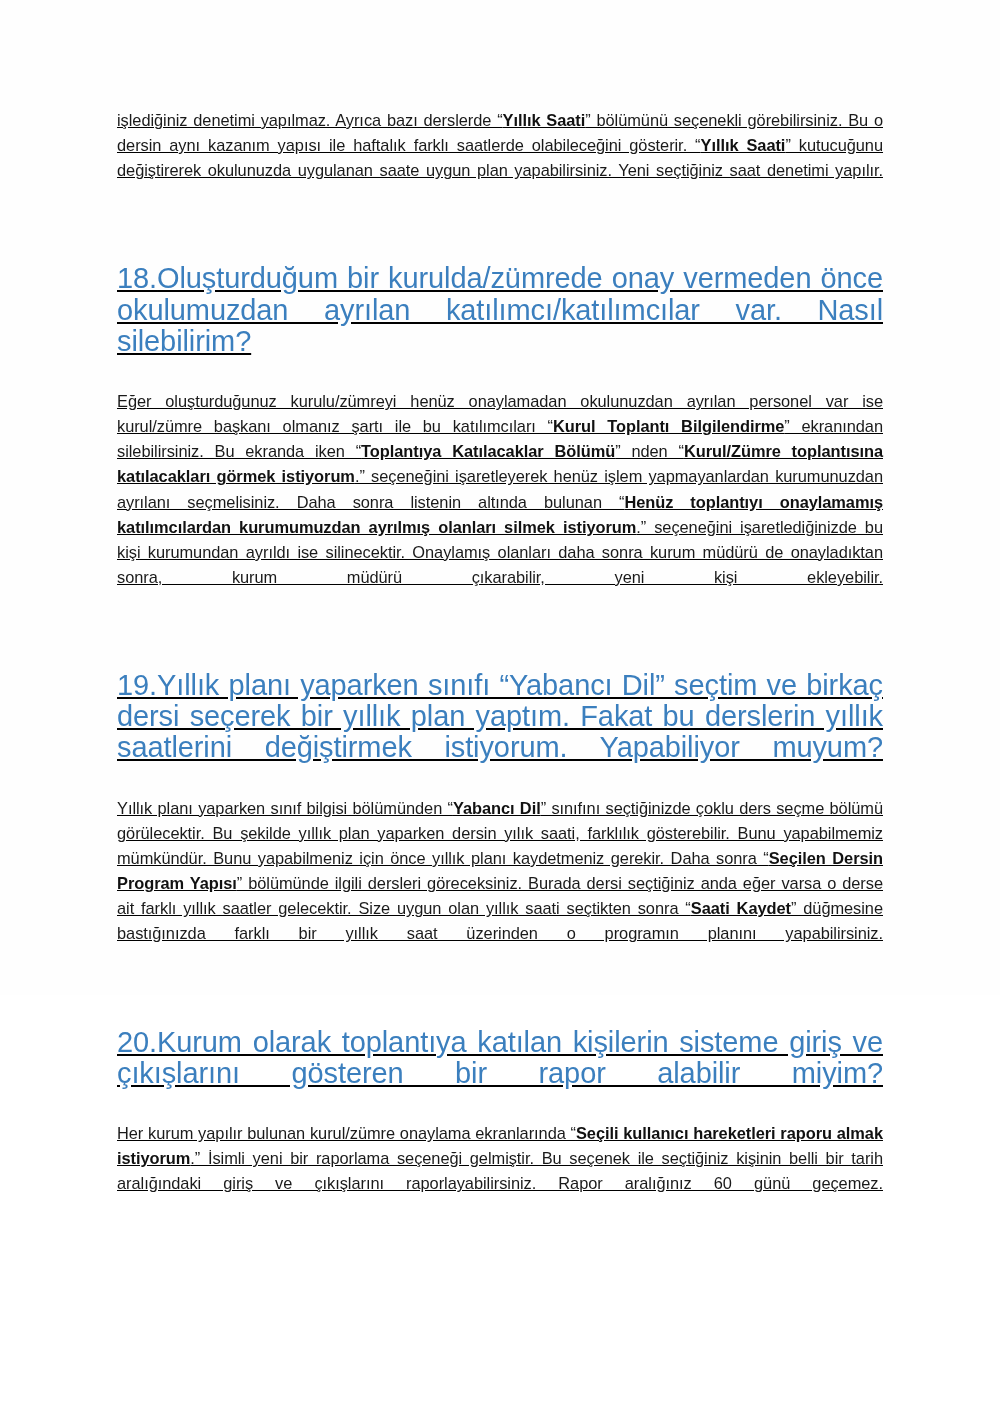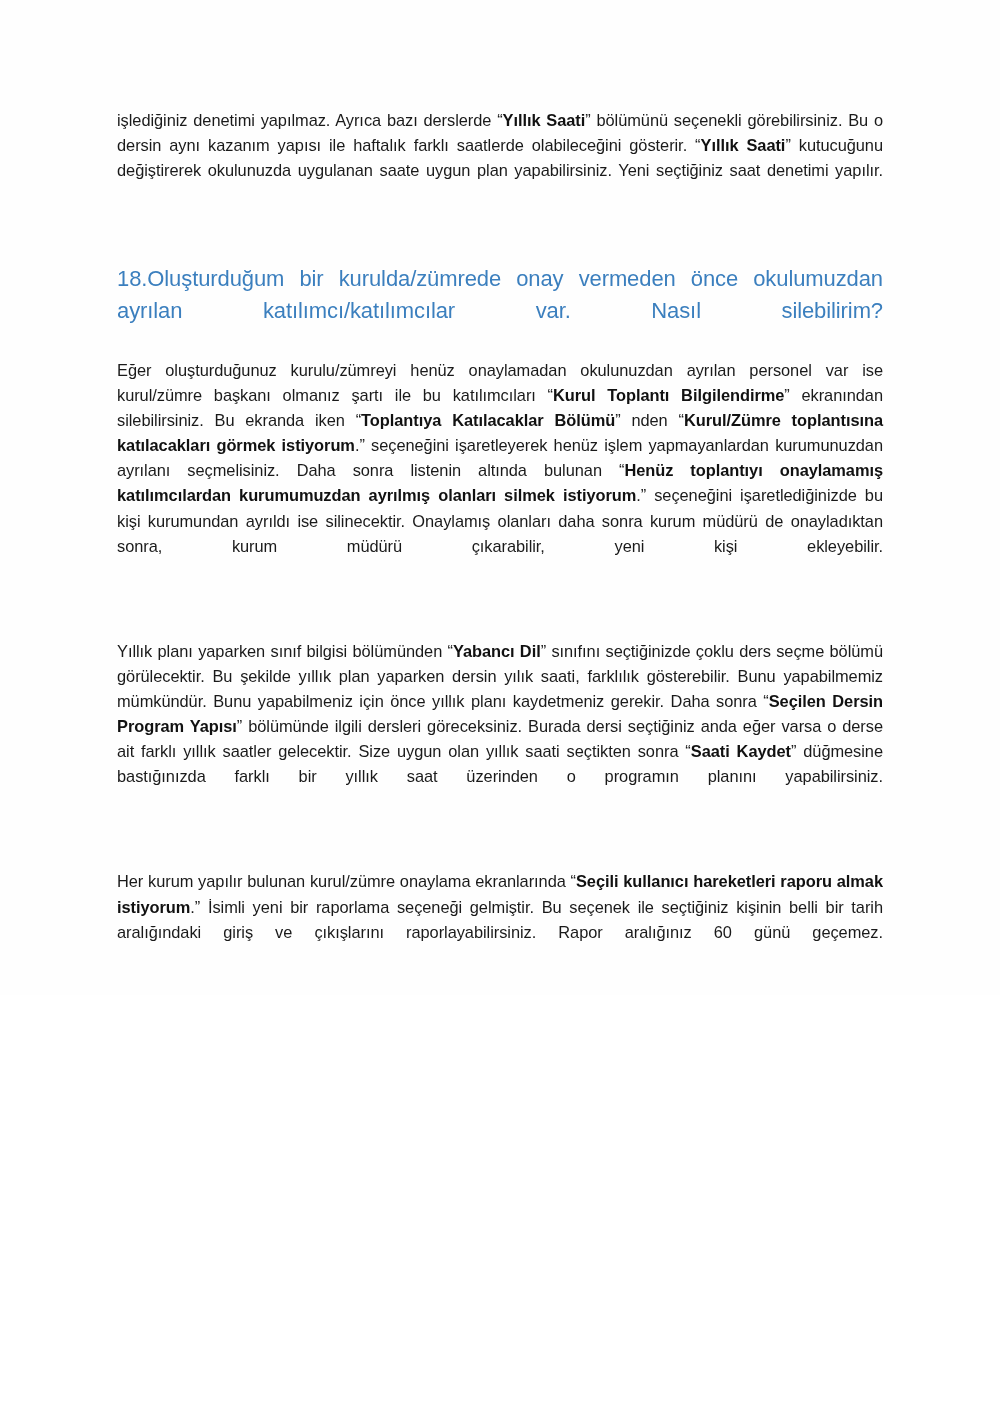--- a/index.html
+++ b/index.html
@@ -15,20 +15,21 @@
     -webkit-font-smoothing: antialiased;
   }
 
   .page {
     position: relative;
     width: 1000px;
     height: 995px;
     background: #fefefe;
     box-sizing: border-box;
     padding: 108px 117px 0 117px;
+    text-decoration: underline;
   }
 
   .content {
     width: 766px;
   }
 
   
   .para {
     font-size: 16.4px;
     line-height: 25.1px;
@@ -40,21 +41,21 @@
     word-spacing: 0.2px;
   }
   .para b,
   .para strong {
     font-weight: 700;
     color: #111111;
   }
 
   
   .heading {
-    font-size: 22px;
+    font-size: 29px;
     line-height: 31.2px;
     color: #3b7fbe;
     font-weight: 400;
     text-align: justify;
     text-justify: inter-word;
     margin: 0 0 1px 0;
     letter-spacing: -0.1px;
   }
 
   
@@ -80,21 +81,23 @@
   <div class="content">
 
     <p class="para"><span>işlediğiniz denetimi yapılmaz. Ayrıca bazı derslerde “</span><b>Yıllık Saati</b><span>” bölümünü seçenekli görebilirsiniz. Bu o dersin aynı kazanım yapısı ile haftalık farklı saatlerde olabileceğini gösterir. “</span><b>Yıllık Saati</b><span>” kutucuğunu değiştirerek okulunuzda uygulanan saate uygun plan yapabilirsiniz. Yeni seçtiğiniz saat denetimi yapılır.</span></p>
 
     <div class="section">
       <h2 class="heading"><span>18.</span><span>Oluşturduğum bir kurulda/zümrede onay vermeden önce okulumuzdan ayrılan katılımcı/katılımcılar var. Nasıl silebilirim?</span></h2>
       <p class="para"><span>Eğer oluşturduğunuz kurulu/zümreyi henüz onaylamadan okulunuzdan ayrılan personel var ise kurul/zümre başkanı olmanız şartı ile bu katılımcıları “</span><b>Kurul Toplantı Bilgilendirme</b><span>” ekranından silebilirsiniz. Bu ekranda iken “</span><b>Toplantıya Katılacaklar Bölümü</b><span>” nden “</span><b>Kurul/Zümre toplantısına katılacakları görmek istiyorum</b><span>.” seçeneğini işaretleyerek henüz işlem yapmayanlardan kurumunuzdan ayrılanı seçmelisiniz. Daha sonra listenin altında bulunan “</span><b>Henüz toplantıyı onaylamamış katılımcılardan kurumumuzdan ayrılmış olanları silmek istiyorum</b><span>.” seçeneğini işaretlediğinizde bu kişi kurumundan ayrıldı ise silinecektir. Onaylamış olanları daha sonra kurum müdürü de onayladıktan sonra, kurum müdürü çıkarabilir, yeni kişi ekleyebilir.</span></p>
     </div>
 
     <div class="section">
+      <h2 class="heading"><span>19.</span><span>Yıllık planı yaparken sınıfı “Yabancı Dil” seçtim ve birkaç dersi seçerek bir yıllık plan yaptım. Fakat bu derslerin yıllık saatlerini değiştirmek istiyorum. Yapabiliyor muyum?</span></h2>
       <p class="para"><span>Yıllık planı yaparken sınıf bilgisi bölümünden “</span><b>Yabancı Dil</b><span>” sınıfını seçtiğinizde çoklu ders seçme bölümü görülecektir. Bu şekilde yıllık plan yaparken dersin yılık saati, farklılık gösterebilir. Bunu yapabilmemiz mümkündür. Bunu yapabilmeniz için önce yıllık planı kaydetmeniz gerekir. Daha sonra “</span><b>Seçilen Dersin Program Yapısı</b><span>” bölümünde ilgili dersleri göreceksiniz. Burada dersi seçtiğiniz anda eğer varsa o derse ait farklı yıllık saatler gelecektir. Size uygun olan yıllık saati seçtikten sonra “</span><b>Saati Kaydet</b><span>” düğmesine bastığınızda farklı bir yıllık saat üzerinden o programın planını yapabilirsiniz.</span></p>
     </div>
 
     <div class="section">
+      <h2 class="heading"><span>20.</span><span>Kurum olarak toplantıya katılan kişilerin sisteme giriş ve çıkışlarını gösteren bir rapor alabilir miyim?</span></h2>
       <p class="para"><span>Her kurum yapılır bulunan kurul/zümre onaylama ekranlarında “</span><b>Seçili kullanıcı hareketleri raporu almak istiyorum</b><span>.” İsimli yeni bir raporlama seçeneği gelmiştir. Bu seçenek ile seçtiğiniz kişinin belli bir tarih aralığındaki giriş ve çıkışlarını raporlayabilirsiniz. Rapor aralığınız 60 günü geçemez.</span></p>
     </div>
 
   </div>
 </div>
 
 </body></html>

